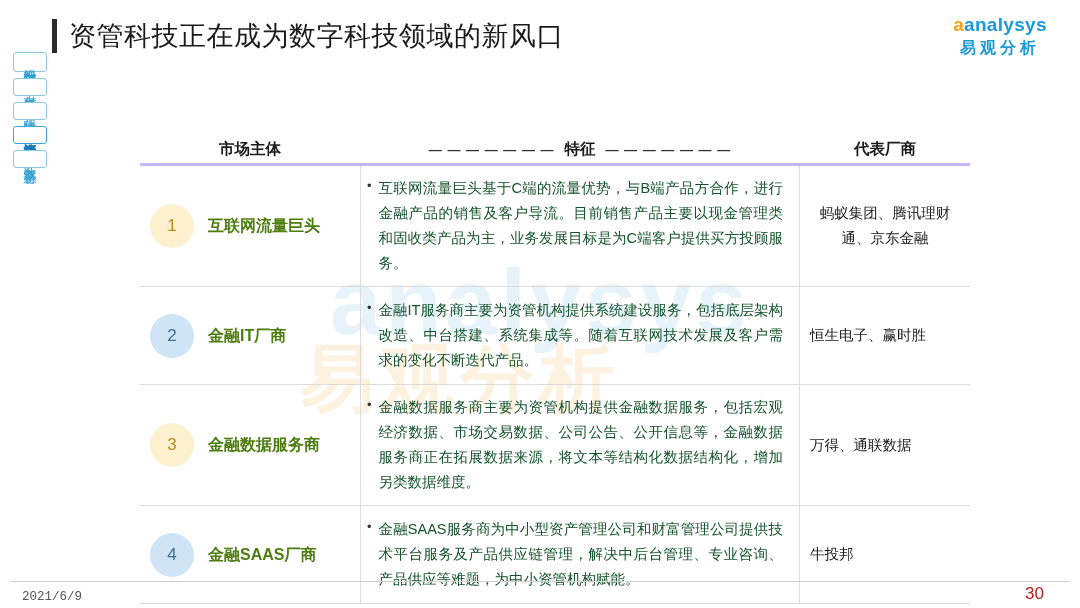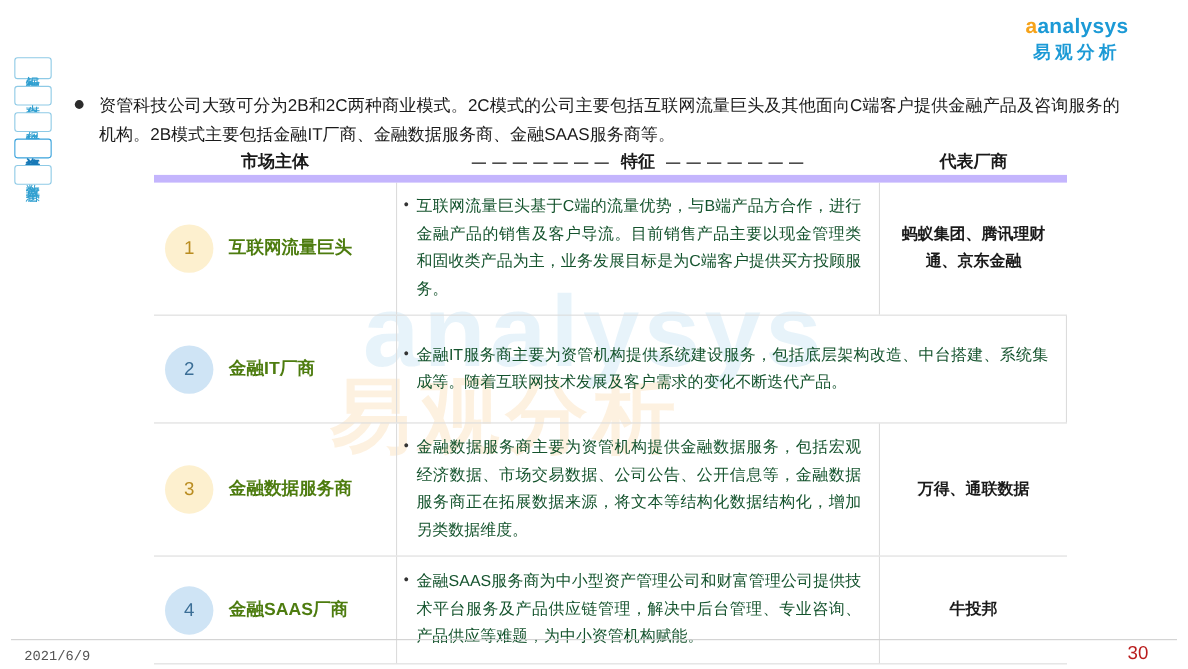--- a/index.html
+++ b/index.html
@@ -65,21 +65,21 @@
   }
   .title-text {
     font-size: 27px;
     color: #1a1a1a;
     letter-spacing: 0.5px;
     white-space: nowrap;
   }
 
   .logo {
     position: absolute;
-    right: 36px; top: 14px;
+    right: 15px; top: 14px;
     text-align: center;
     width: 130px;
   }
   .logo-main {
     font-size: 19px;
     color: #1c9ad6;
     font-weight: bold;
     letter-spacing: 0.3px;
     white-space: nowrap;
   }
@@ -142,21 +142,21 @@
   
   .table {
     position: absolute;
     left: 140px; top: 136px;
     width: 830px;
   }
   .thead {
     display: flex;
     align-items: center;
     height: 30px;
-    border-bottom: 7px solid #c4b5fd;
+    border-bottom: 3px solid #c4b5fd;
     position: relative;
   }
   .th {
     font-size: 15.5px;
     font-weight: bold;
     color: #1a1a1a;
     text-align: center;
   }
   .th-1 { width: 220px; }
   .th-2 { flex: 1; }
@@ -226,23 +226,21 @@
   .feature-text {
     font-size: 14.5px;
     line-height: 25px;
     color: #14532d;
     text-align: justify;
   }
   .cell-vendor {
     width: 170px;
     display: flex;
     align-items: center;
-    justify-content: center;
     padding: 8px 10px;
-    font-weight: bold;
   }
   .vendor-text {
     font-size: 14.5px;
     line-height: 25px;
     color: #1a1a1a;
     text-align: center;
   }
 
   
   .footer-line {
@@ -289,30 +287,30 @@
         <span>保险科技</span>
       </div>
     <div class="rail-item active">
         <span>资管科技</span>
       </div>
     <div class="rail-item">
         <span>数字普惠</span>
       </div>
   </div>
 
+  <div class="title-bar">
+    <div class="accent"></div>
+    <div class="title-text">资管科技正在成为数字科技领域的新风口</div>
+  </div>
 
   <div class="logo">
     <div class="logo-main"><span class="dot">a</span><span>analysys</span></div>
     <div class="logo-sub">易观分析</div>
   </div>
 
-  <div class="bullet-row">
-    <div class="bullet-dot"></div>
-    <div class="bullet-text">资管科技公司大致可分为2B和2C两种商业模式。2C模式的公司主要包括互联网流量巨头及其他面向C端客户提供金融产品及咨询服务的机构。2B模式主要包括金融IT厂商、金融数据服务商、金融SAAS服务商等。</div>
-  </div>
 
   <div class="watermark">analysys</div>
   <div class="watermark2">易观分析</div>
 
   <div class="table">
 
     <div class="thead">
       <div class="th th-1">市场主体</div>
       <div class="th th-2">
         <div class="th-2-inner">
@@ -344,20 +342,23 @@
       <div class="cell-subject">
         <div class="badge" style="background:#cfe4f5;color:#3b6e96;">2</div>
         <div class="subject-name">金融IT厂商</div>
       </div>
       <div class="cell-feature">
         <div class="feature-wrap">
           <span class="feature-dot">•</span>
           <span class="feature-text">金融IT服务商主要为资管机构提供系统建设服务，包括底层架构改造、中台搭建、系统集成等。随着互联网技术发展及客户需求的变化不断迭代产品。</span>
         </div>
       </div>
+      <div class="cell-vendor">
+        <div class="vendor-text">恒生电子、赢时胜</div>
+      </div>
     </div>
 
     <div class="trow">
       <div class="cell-subject">
         <div class="badge" style="background:#fdf0cf;color:#b98c20;">3</div>
         <div class="subject-name">金融数据服务商</div>
       </div>
       <div class="cell-feature">
         <div class="feature-wrap">
           <span class="feature-dot">•</span>

